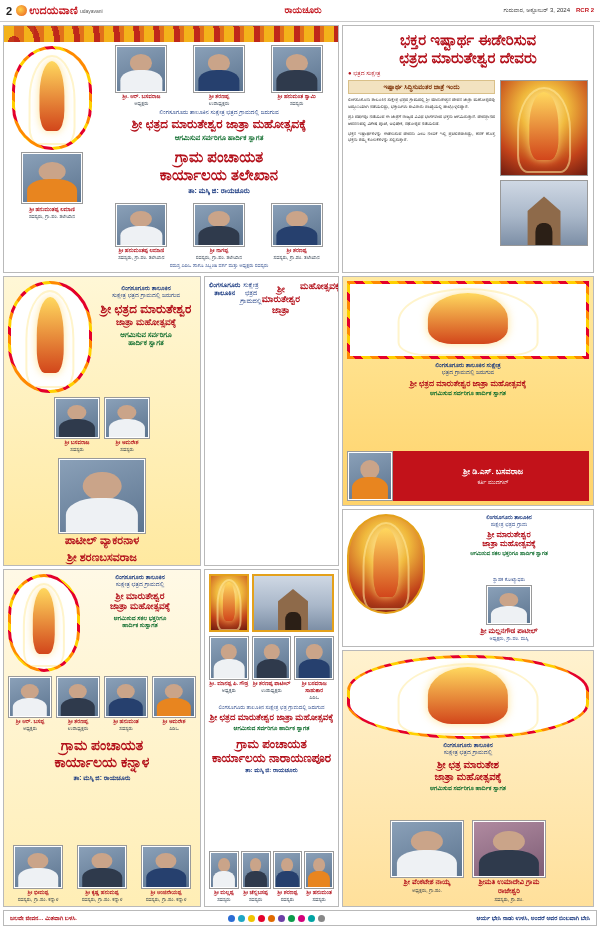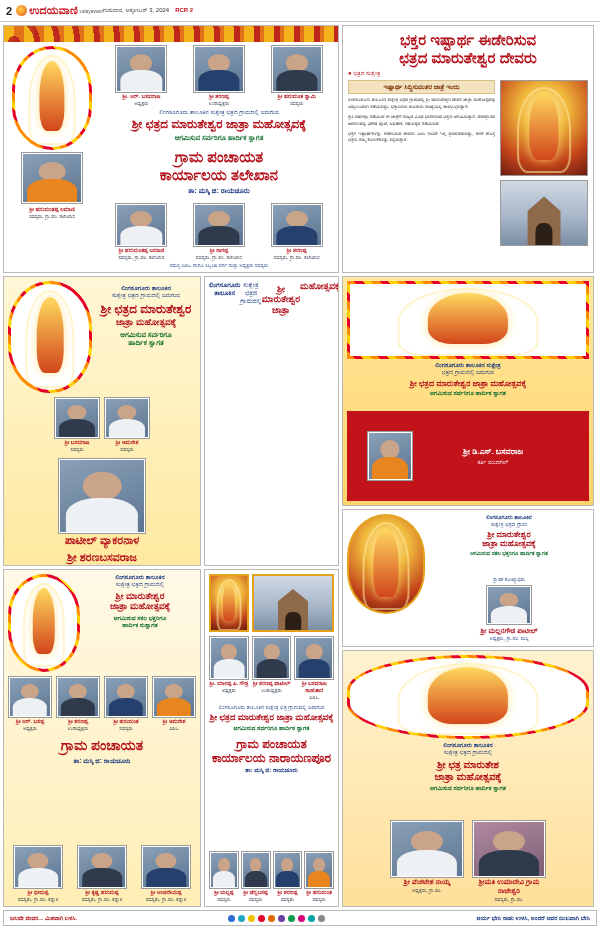--- a/index.html
+++ b/index.html
@@ -197,20 +197,21 @@
 
 <div class="page">
 
   <div class="masthead">
     <span class="mast-page-no">2</span>
     <span class="mast-logo">
       <span class="sun"></span>
       <span class="name">ಉದಯವಾಣಿ</span>
       <span class="sub">udayavani</span>
     </span>
+    <span class="mast-center">ರಾಯಚೂರು</span>
     <span class="mast-right">
       <span class="mast-date">ಗುರುವಾರ, ಅಕ್ಟೋಬರ್ 3, 2024</span>
       <span class="mast-edition">RCR 2</span>
     </span>
   </div>
 
   <div class="body-wrap">
 
     <div class="col-left">
 
@@ -447,20 +448,21 @@
                   <div class="portrait saffron" style="height:38px;"></div>
                 </div>
                 <div class="pname">
                   <div class="n">ಶ್ರೀ ಅಮರೇಶ</div>
                   <div class="d">ಪಿಡಿಒ</div>
                 </div>
               </div>
             </div>
 
             <div class="center redtxt bold" style="font-size:14px;margin-top:6px;">ಗ್ರಾಮ ಪಂಚಾಯತ</div>
+            <div class="center redtxt bold" style="font-size:14px;">ಕಾರ್ಯಾಲಯ ಕನ್ನಾಳ</div>
             <div class="center bluetxt bold" style="font-size:6.5px;margin-top:3px;">ತಾ: ಮಸ್ಕಿ   ಜಿ: ರಾಯಚೂರು</div>
 
             <div style="flex:1"></div>
 
             <div class="row" style="gap:4px;justify-content:space-around;">
               <div style="width:50px;">
                 <div class="pframe">
                   <div class="portrait white-shirt" style="height:40px;"></div>
                 </div>
                 <div class="pname">
@@ -601,21 +603,21 @@
       </div>
 
       <div class="ad" style="height:230px;background:linear-gradient(180deg,#ffe9a0,#ffd36a);">
         <div style="padding:4px;display:flex;flex-direction:column;height:100%;">
           <div class="deity flower-border" style="height:78px;"></div>
           <div class="center bluetxt bold" style="font-size:6px;margin-top:3px;">ಲಿಂಗಸೂಗೂರು ತಾಲೂಕಿನ ಸುಕ್ಷೇತ್ರ</div>
           <div class="center bluetxt" style="font-size:6px;">ಛತ್ರದ ಗ್ರಾಮದಲ್ಲಿ ಜರುಗುವ</div>
           <div class="ad-title" style="font-size:8px;margin-top:3px;">ಶ್ರೀ ಛತ್ರದ ಮಾರುತೇಶ್ವರ ಜಾತ್ರಾ ಮಹೋತ್ಸವಕ್ಕೆ</div>
           <div class="center greentxt bold" style="font-size:6px;margin-top:2px;">ಆಗಮಿಸುವ ಸರ್ವರಿಗೂ ಹಾರ್ದಿಕ ಸ್ವಾಗತ</div>
           <div style="flex:1"></div>
-          <div style="background:#c2121a;padding:20px;margin-top:4px;display:flex;align-items:center;gap:4px;">
+          <div style="background:#c2121a;padding:0;margin-top:4px;display:flex;align-items:center;gap:4px;">
             <div class="pframe" style="width:46px;">
               <div class="portrait saffron" style="height:46px;"></div>
             </div>
             <div style="flex:1;">
               <div class="center whitetxt bold" style="font-size:8px;">ಶ್ರೀ ಡಿ.ಎಸ್. ಬಸವರಾಜ</div>
               <div class="center whitetxt" style="font-size:6px;margin-top:2px;">ಕರ್ತಿ ಮುದಗಲ್</div>
             </div>
           </div>
         </div>
       </div>

